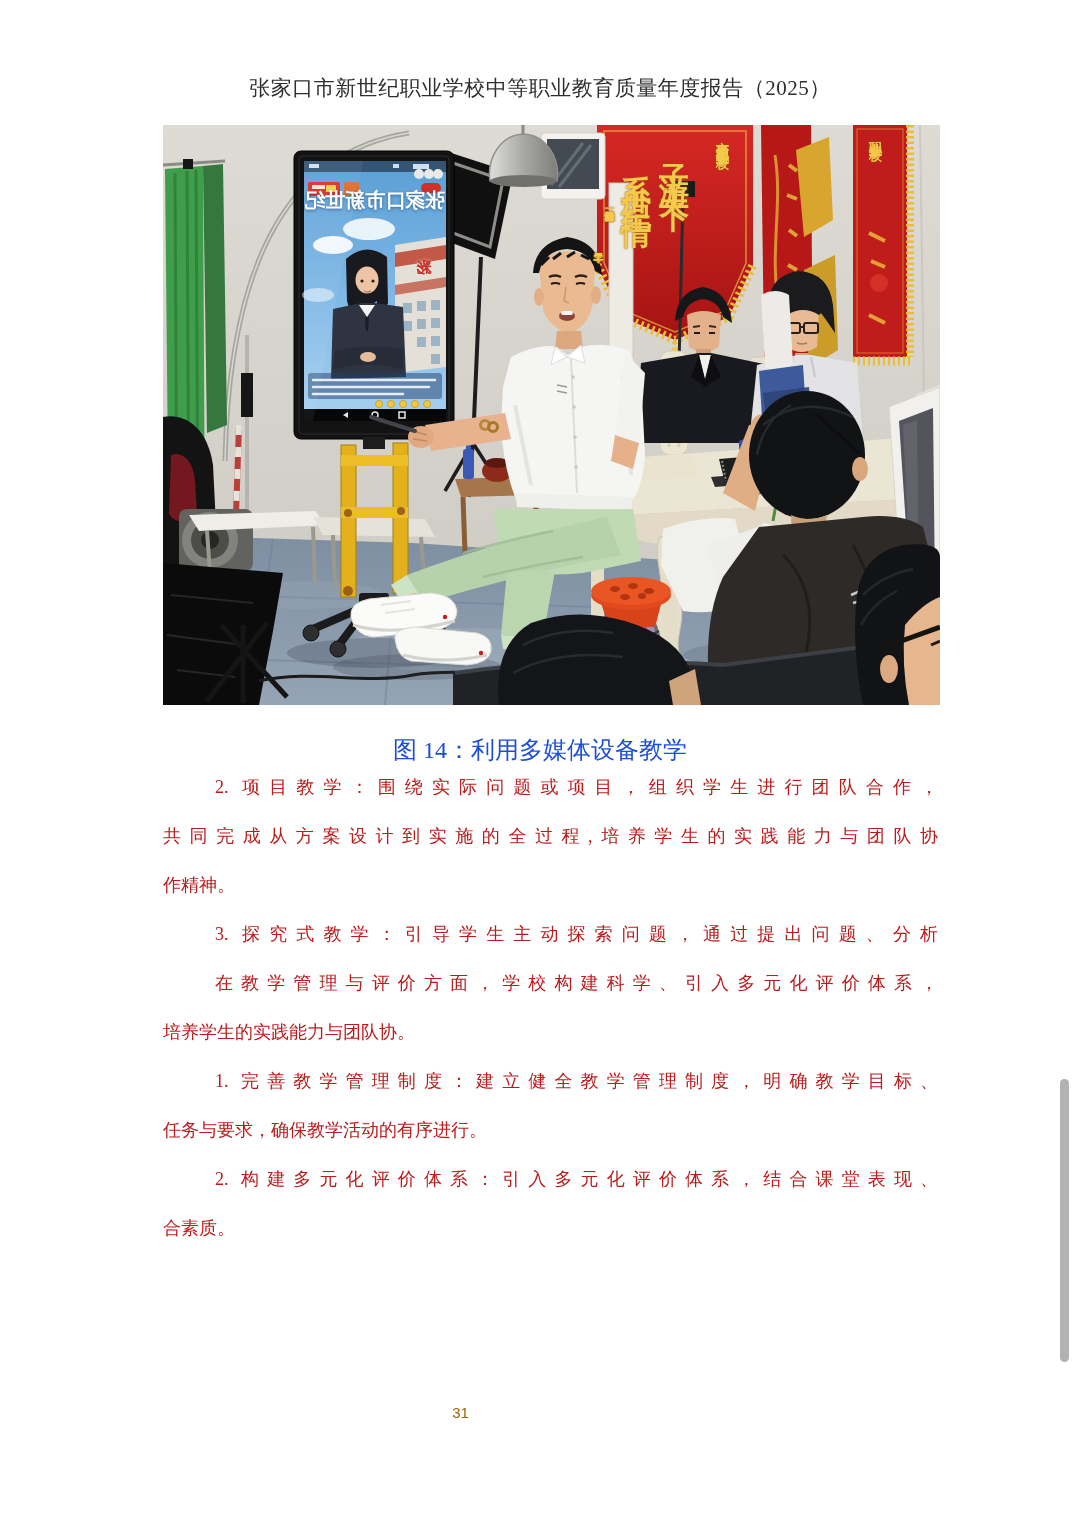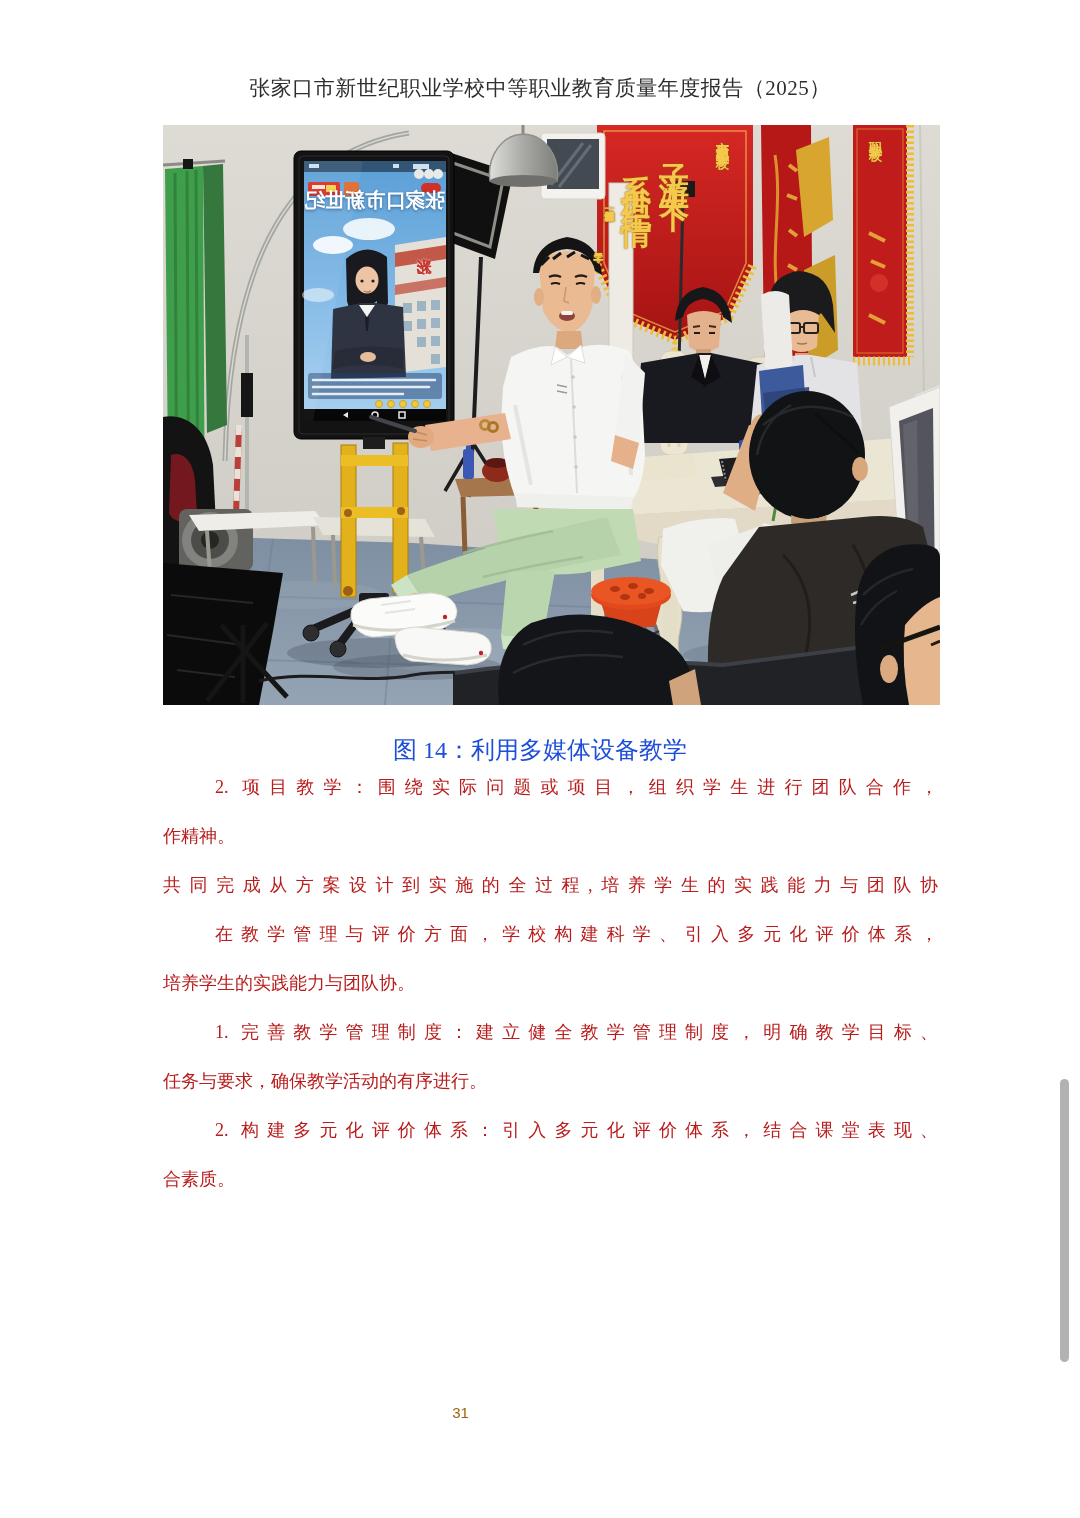--- a/index.html
+++ b/index.html
@@ -456,22 +456,23 @@
   <div class="ov vtext gold" style="left:452px;top:26px;font-size:30px;letter-spacing:14px;">系世纪情</div>
   <div class="ov vtext gold" style="left:439px;top:78px;font-size:10px;">计算机传媒系十一班</div>
   <div class="ov vtext gold" style="left:428px;top:120px;font-size:10px;">二零二</div>
   <div class="ov vtext gold" style="left:703px;top:6px;font-size:13px;letter-spacing:2px;">职业学校</div>
 </div>
 
 <div class="caption">图 14：利用多媒体设备教学</div>
 
 <div class="bodytext">
   <div class="ln ln-first ln-just">2. 项目教学：围绕实际问题或项目，组织学生进行团队合作，</div>
+  <div class="ln ln-just">共同完成从方案设计到实施的全过程,培养学生的实践能力与团队协</div>
   <div class="ln">作精神。</div>
-  <div class="ln ln-just">共同完成从方案设计到实施的全过程,培养学生的实践能力与团队协</div>
+  <div class="ln ln-first ln-just">3. 探究式教学：引导学生主动探索问题，通过提出问题、分析</div>
   <div class="ln ln-first ln-just">在教学管理与评价方面，学校构建科学、引入多元化评价体系，</div>
   <div class="ln">培养学生的实践能力与团队协。</div>
   <div class="ln ln-first ln-just">1. 完善教学管理制度：建立健全教学管理制度，明确教学目标、</div>
   <div class="ln">任务与要求，确保教学活动的有序进行。</div>
   <div class="ln ln-first ln-just">2. 构建多元化评价体系：引入多元化评价体系，结合课堂表现、</div>
   <div class="ln">合素质。</div>
 </div>
 
 <div class="pagenum">31</div>
 

